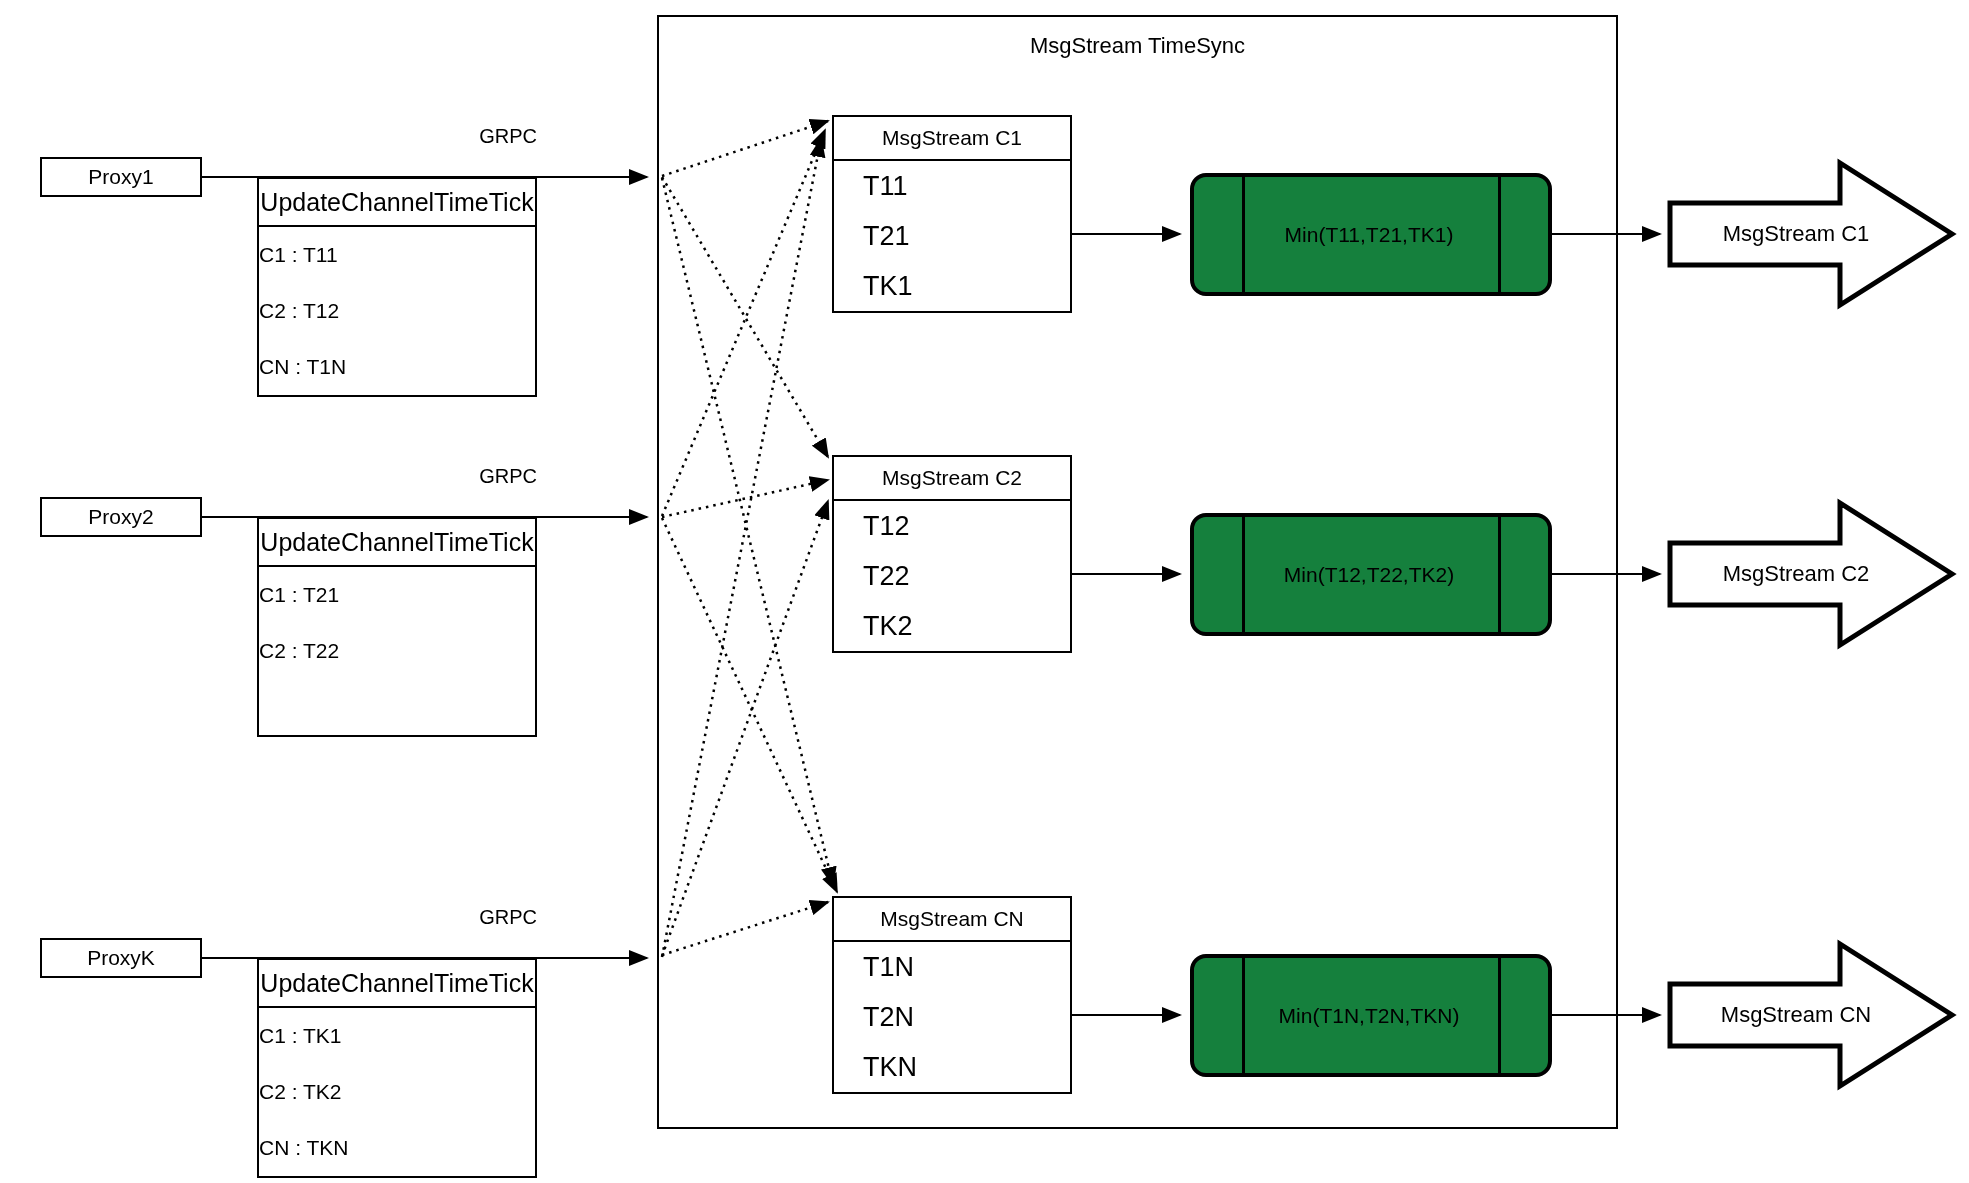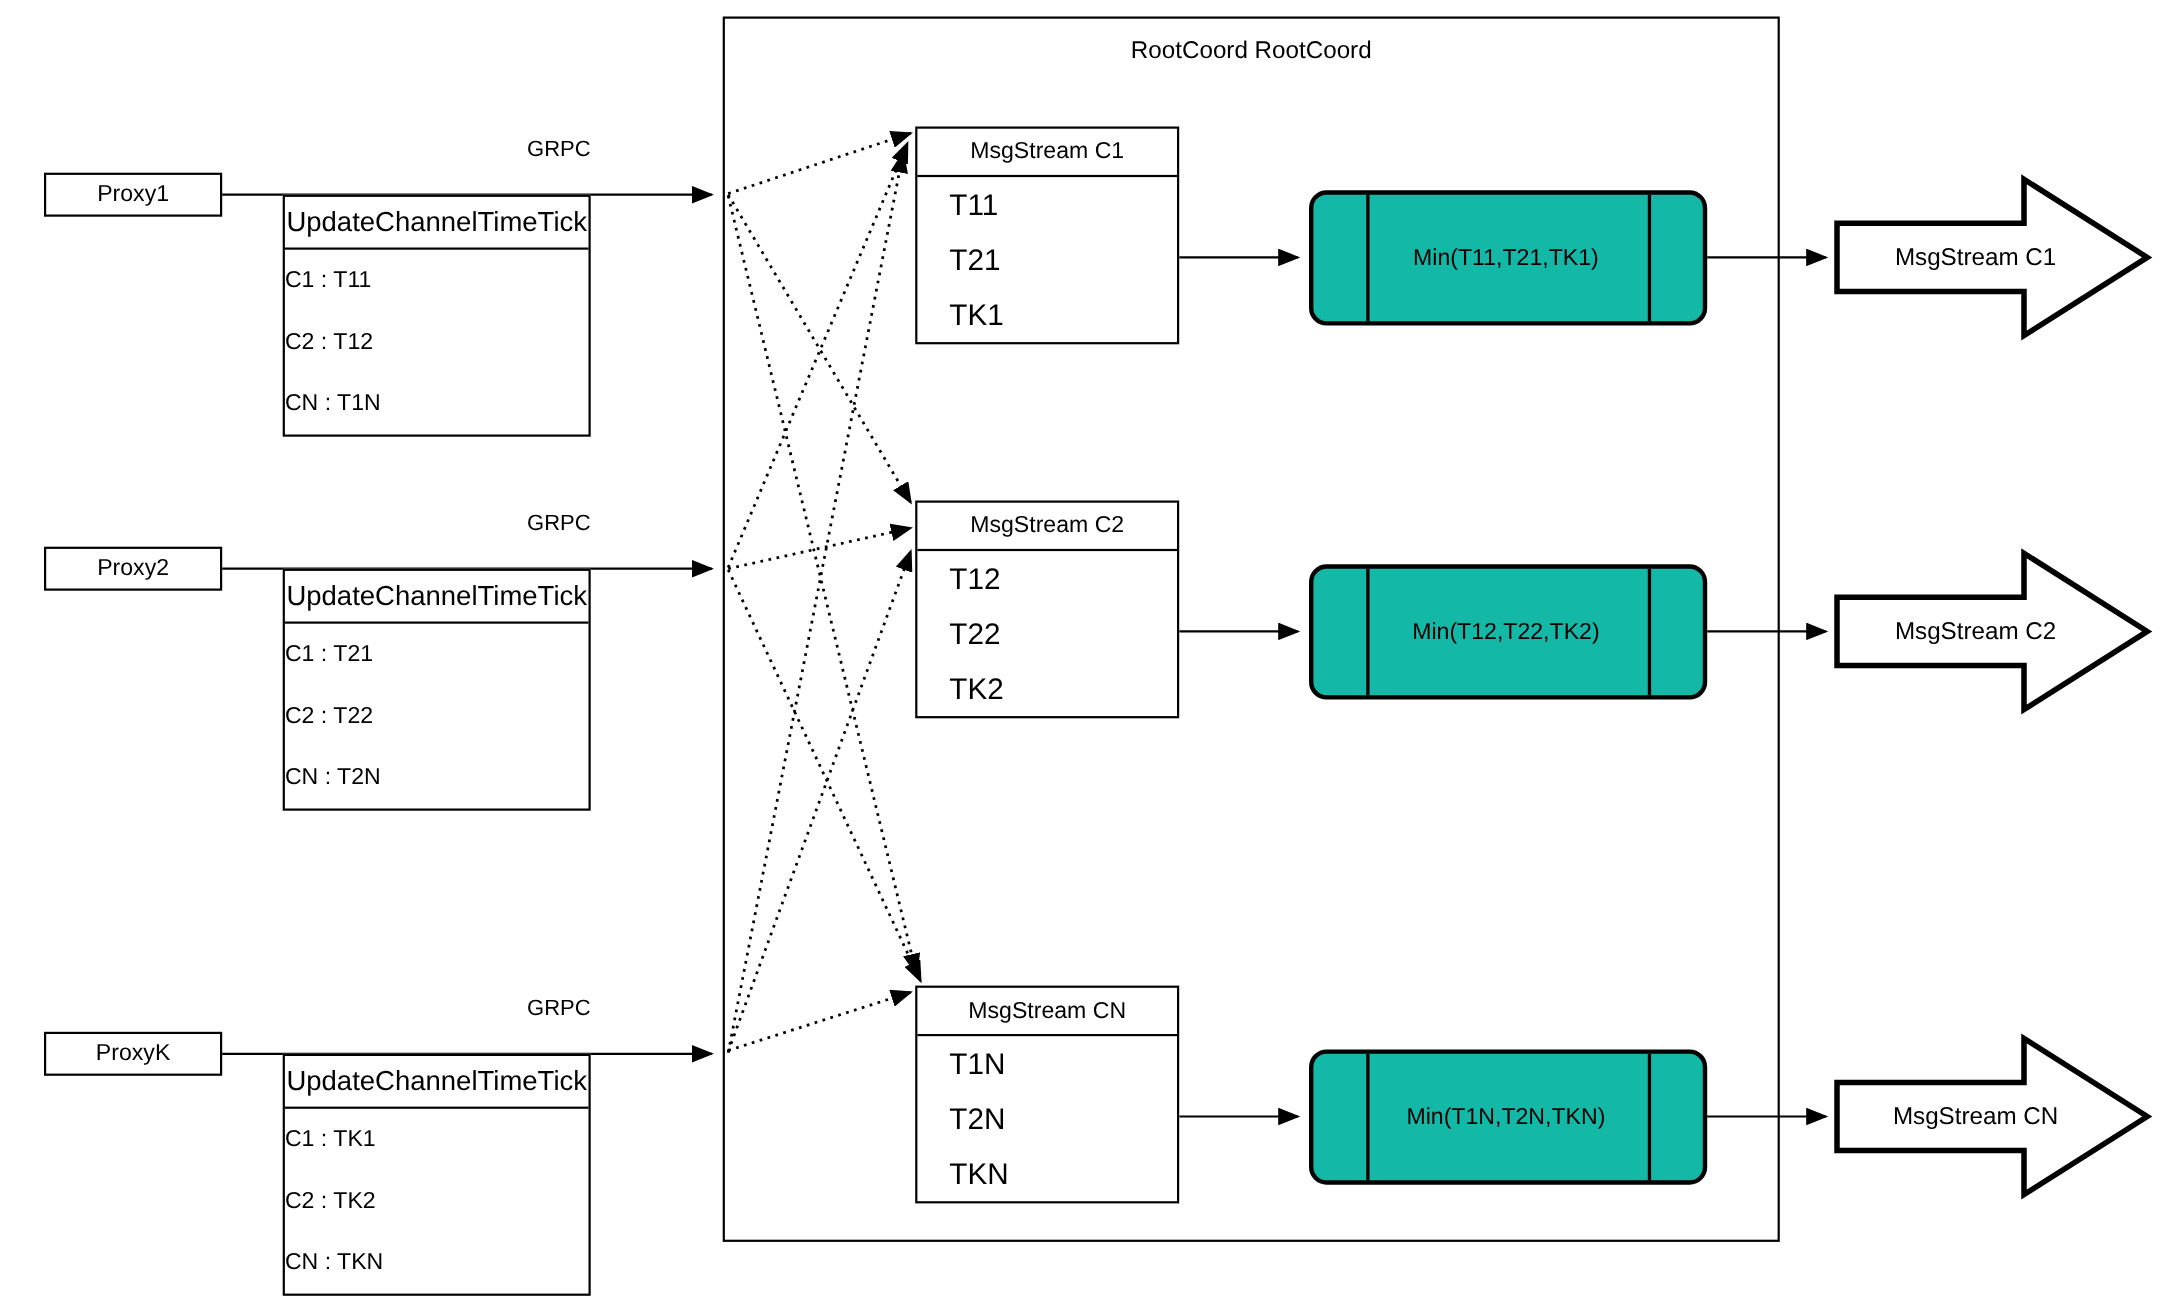--- a/index.html
+++ b/index.html
@@ -49,21 +49,21 @@
   .streamtable .thead{
     height:42px;border-bottom:2px solid #000;
     display:flex;align-items:center;justify-content:center;font-size:21px;
   }
   .streamtable .trow{
     height:50px;display:flex;align-items:center;
     padding-left:14px;font-size:27px;margin-left:15px;
   }
   .minbox{
     left:1190px;top:calc(var(--y) - 4px);width:362px;height:123px;
-    border:4px solid #000;border-radius:16px;background:#14b8a6;
+    border:4px solid #000;border-radius:16px;background:#15803d;
   }
   .minbox .vline{position:absolute;top:0;bottom:0;width:3px;background:#000;}
   .minbox .vl1{left:48px;}
   .minbox .vl2{left:304px;}
   .minbox .minlabel{
     position:absolute;left:54px;right:58px;top:0;bottom:0;
     display:flex;align-items:center;justify-content:center;font-size:21px;
   }
   .arrowlabel{
     left:1670px;top:calc(var(--y) + 26px);width:252px;height:62px;
@@ -119,21 +119,21 @@
     </g>
 
     <g fill="#fff" stroke="#000" stroke-width="5" stroke-linejoin="miter">
       <polygon points="1670,203 1840,203 1840,163 1952,234 1840,305 1840,265 1670,265"></polygon>
       <polygon points="1670,543 1840,543 1840,503 1952,574 1840,645 1840,605 1670,605"></polygon>
       <polygon points="1670,984 1840,984 1840,944 1952,1015 1840,1086 1840,1046 1670,1046"></polygon>
     </g>
   </svg>
 
   <div class="abs rootcoord"></div>
-  <div class="abs rootcoord-title">RootCoord RootCoord</div>
+  <div class="abs rootcoord-title">MsgStream TimeSync</div>
 
   <div class="row r1">
     <div class="abs proxy">Proxy1</div>
     <div class="abs grpc">GRPC</div>
     <div class="abs reqtable">
       <div class="thead">UpdateChannelTimeTick</div>
       <div class="trow">C1 : T11</div>
       <div class="trow">C2 : T12</div>
       <div class="trow">CN : T1N</div>
     </div>
@@ -151,21 +151,20 @@
     <div class="abs arrowlabel">MsgStream C1</div>
   </div>
 
   <div class="row r2">
     <div class="abs proxy">Proxy2</div>
     <div class="abs grpc">GRPC</div>
     <div class="abs reqtable">
       <div class="thead">UpdateChannelTimeTick</div>
       <div class="trow">C1 : T21</div>
       <div class="trow">C2 : T22</div>
-      <div class="trow">CN : T2N</div>
     </div>
     <div class="abs streamtable">
       <div class="thead">MsgStream C2</div>
       <div class="trow">T12</div>
       <div class="trow">T22</div>
       <div class="trow">TK2</div>
     </div>
     <div class="abs minbox">
       <div class="vline vl1"></div>
       <div class="vline vl2"></div>

